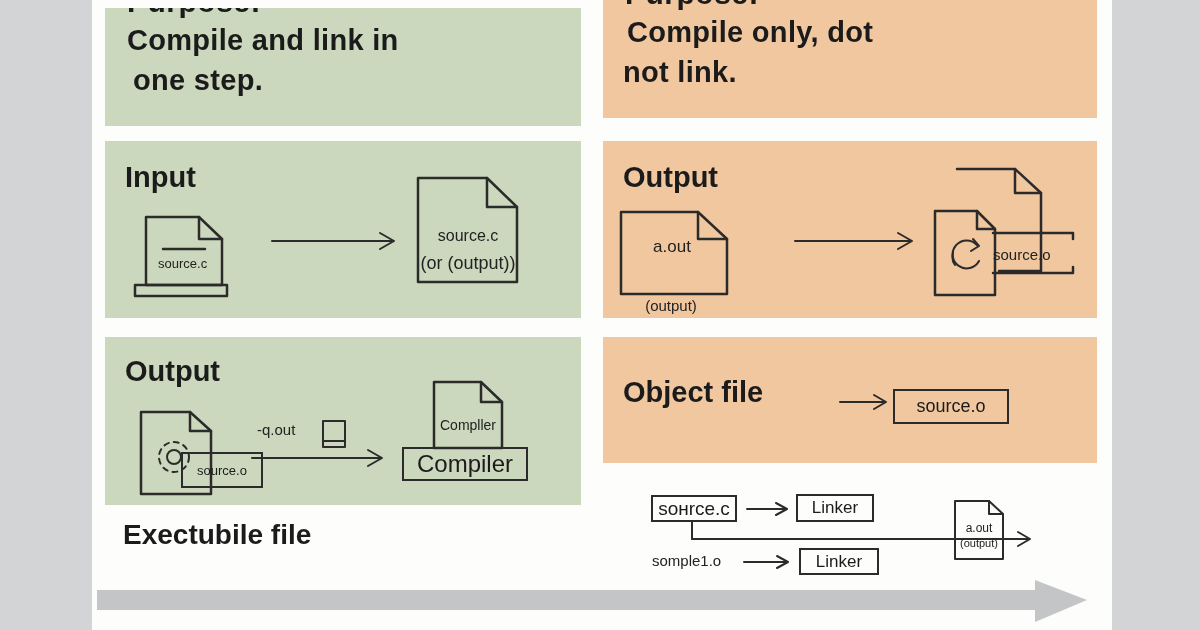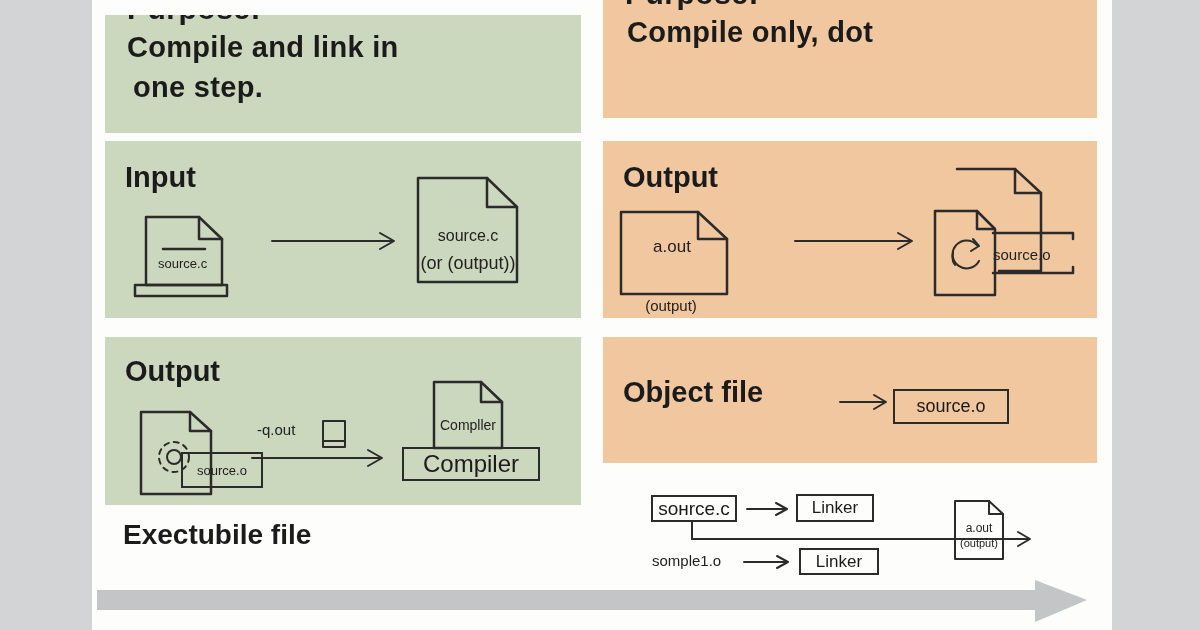--- a/index.html
+++ b/index.html
@@ -8,21 +8,21 @@
   .canvas { position:relative; width:1200px; height:630px; background:#fdfdfc; }
 
   .side-strip { position:absolute; top:0; height:630px; background:#d2d4d5; }
   .strip-left  { left:0; width:92px; }
   .strip-right { left:1112px; width:88px; }
 
   .panel { position:absolute; overflow:hidden; }
   .panel.green  { background:#ccd8bd; }
   .panel.orange { background:#f0c79e; }
 
-  .p-lt { left:105px; top:15px;     width:476px; height:118px; }
+  .p-lt { left:105px; top:8px;     width:476px; height:118px; }
   .p-rt { left:603px; top:0;     width:494px; height:118px; }
   .p-lm { left:105px; top:141px; width:476px; height:177px; }
   .p-rm { left:603px; top:141px; width:494px; height:177px; }
   .p-lb { left:105px; top:337px; width:476px; height:168px; }
   .p-rb { left:603px; top:337px; width:494px; height:126px; }
 
   .h-clip { position:absolute; left:22px; top:-23px; font-size:30px; font-weight:bold; letter-spacing:.5px; }
   .p-line { position:absolute; font-size:29px; font-weight:bold; letter-spacing:.3px; }
   .heading { position:absolute; font-size:29px; font-weight:bold; }
 
@@ -51,20 +51,21 @@
 
   <div class="panel green p-lt">
     <div class="h-clip">Purpose:</div>
     <div class="p-line" style="left:22px; top:16px;">Compile and link in</div>
     <div class="p-line" style="left:28px; top:56px;">one step.</div>
   </div>
 
   <div class="panel orange p-rt">
     <div class="h-clip">Purpose:</div>
     <div class="p-line" style="left:24px; top:16px;">Compile only, dot</div>
+    <div class="p-line" style="left:20px; top:56px;">not link.</div>
   </div>
 
   <div class="panel green p-lm">
     <div class="heading" style="left:20px; top:20px;">Input</div>
 
     <svg class="abs" style="left:28px; top:74px;" width="96" height="86" viewBox="0 0 96 86">
       <path class="stroke" d="M13 2 H66 L89 24 V70 H13 Z"></path>
       <path class="stroke" d="M66 2 V24 H89"></path>
       <line class="stroke" x1="30" y1="34" x2="72" y2="34"></line>
       <rect class="stroke" x="2" y="70" width="92" height="11"></rect>
@@ -133,21 +134,21 @@
     <svg class="abs" style="left:145px; top:110px;" width="138" height="22" viewBox="0 0 138 22">
       <line class="stroke-thin" x1="2" y1="11" x2="130" y2="11"></line>
       <polyline class="stroke-thin" points="118,3 132,11 118,19"></polyline>
     </svg>
 
     <svg class="abs" style="left:326px; top:42px;" width="74" height="72" viewBox="0 0 74 72">
       <path class="stroke" d="M3 3 H50 L71 23 V69 H3 Z"></path>
       <path class="stroke" d="M50 3 V23 H71"></path>
     </svg>
     <div class="small-label center" style="left:328px; top:80px; width:70px; font-size:14px;">Compller</div>
-    <div class="outline-box" style="left:297px; top:110px; width:138px; height:34px; font-size:24px;">
+    <div class="outline-box" style="left:297px; top:110px; width:126px; height:34px; font-size:24px;">
       <span>Compiler</span>
     </div>
   </div>
 
   <div class="panel orange p-rb">
     <div class="heading" style="left:20px; top:22px;margin-top:17px;">Object file</div>
     <svg class="abs" style="left:235px; top:55px;" width="54" height="20" viewBox="0 0 54 20">
       <line class="stroke-thin" x1="2" y1="10" x2="46" y2="10"></line>
       <polyline class="stroke-thin" points="36,3 48,10 36,17"></polyline>
     </svg>

